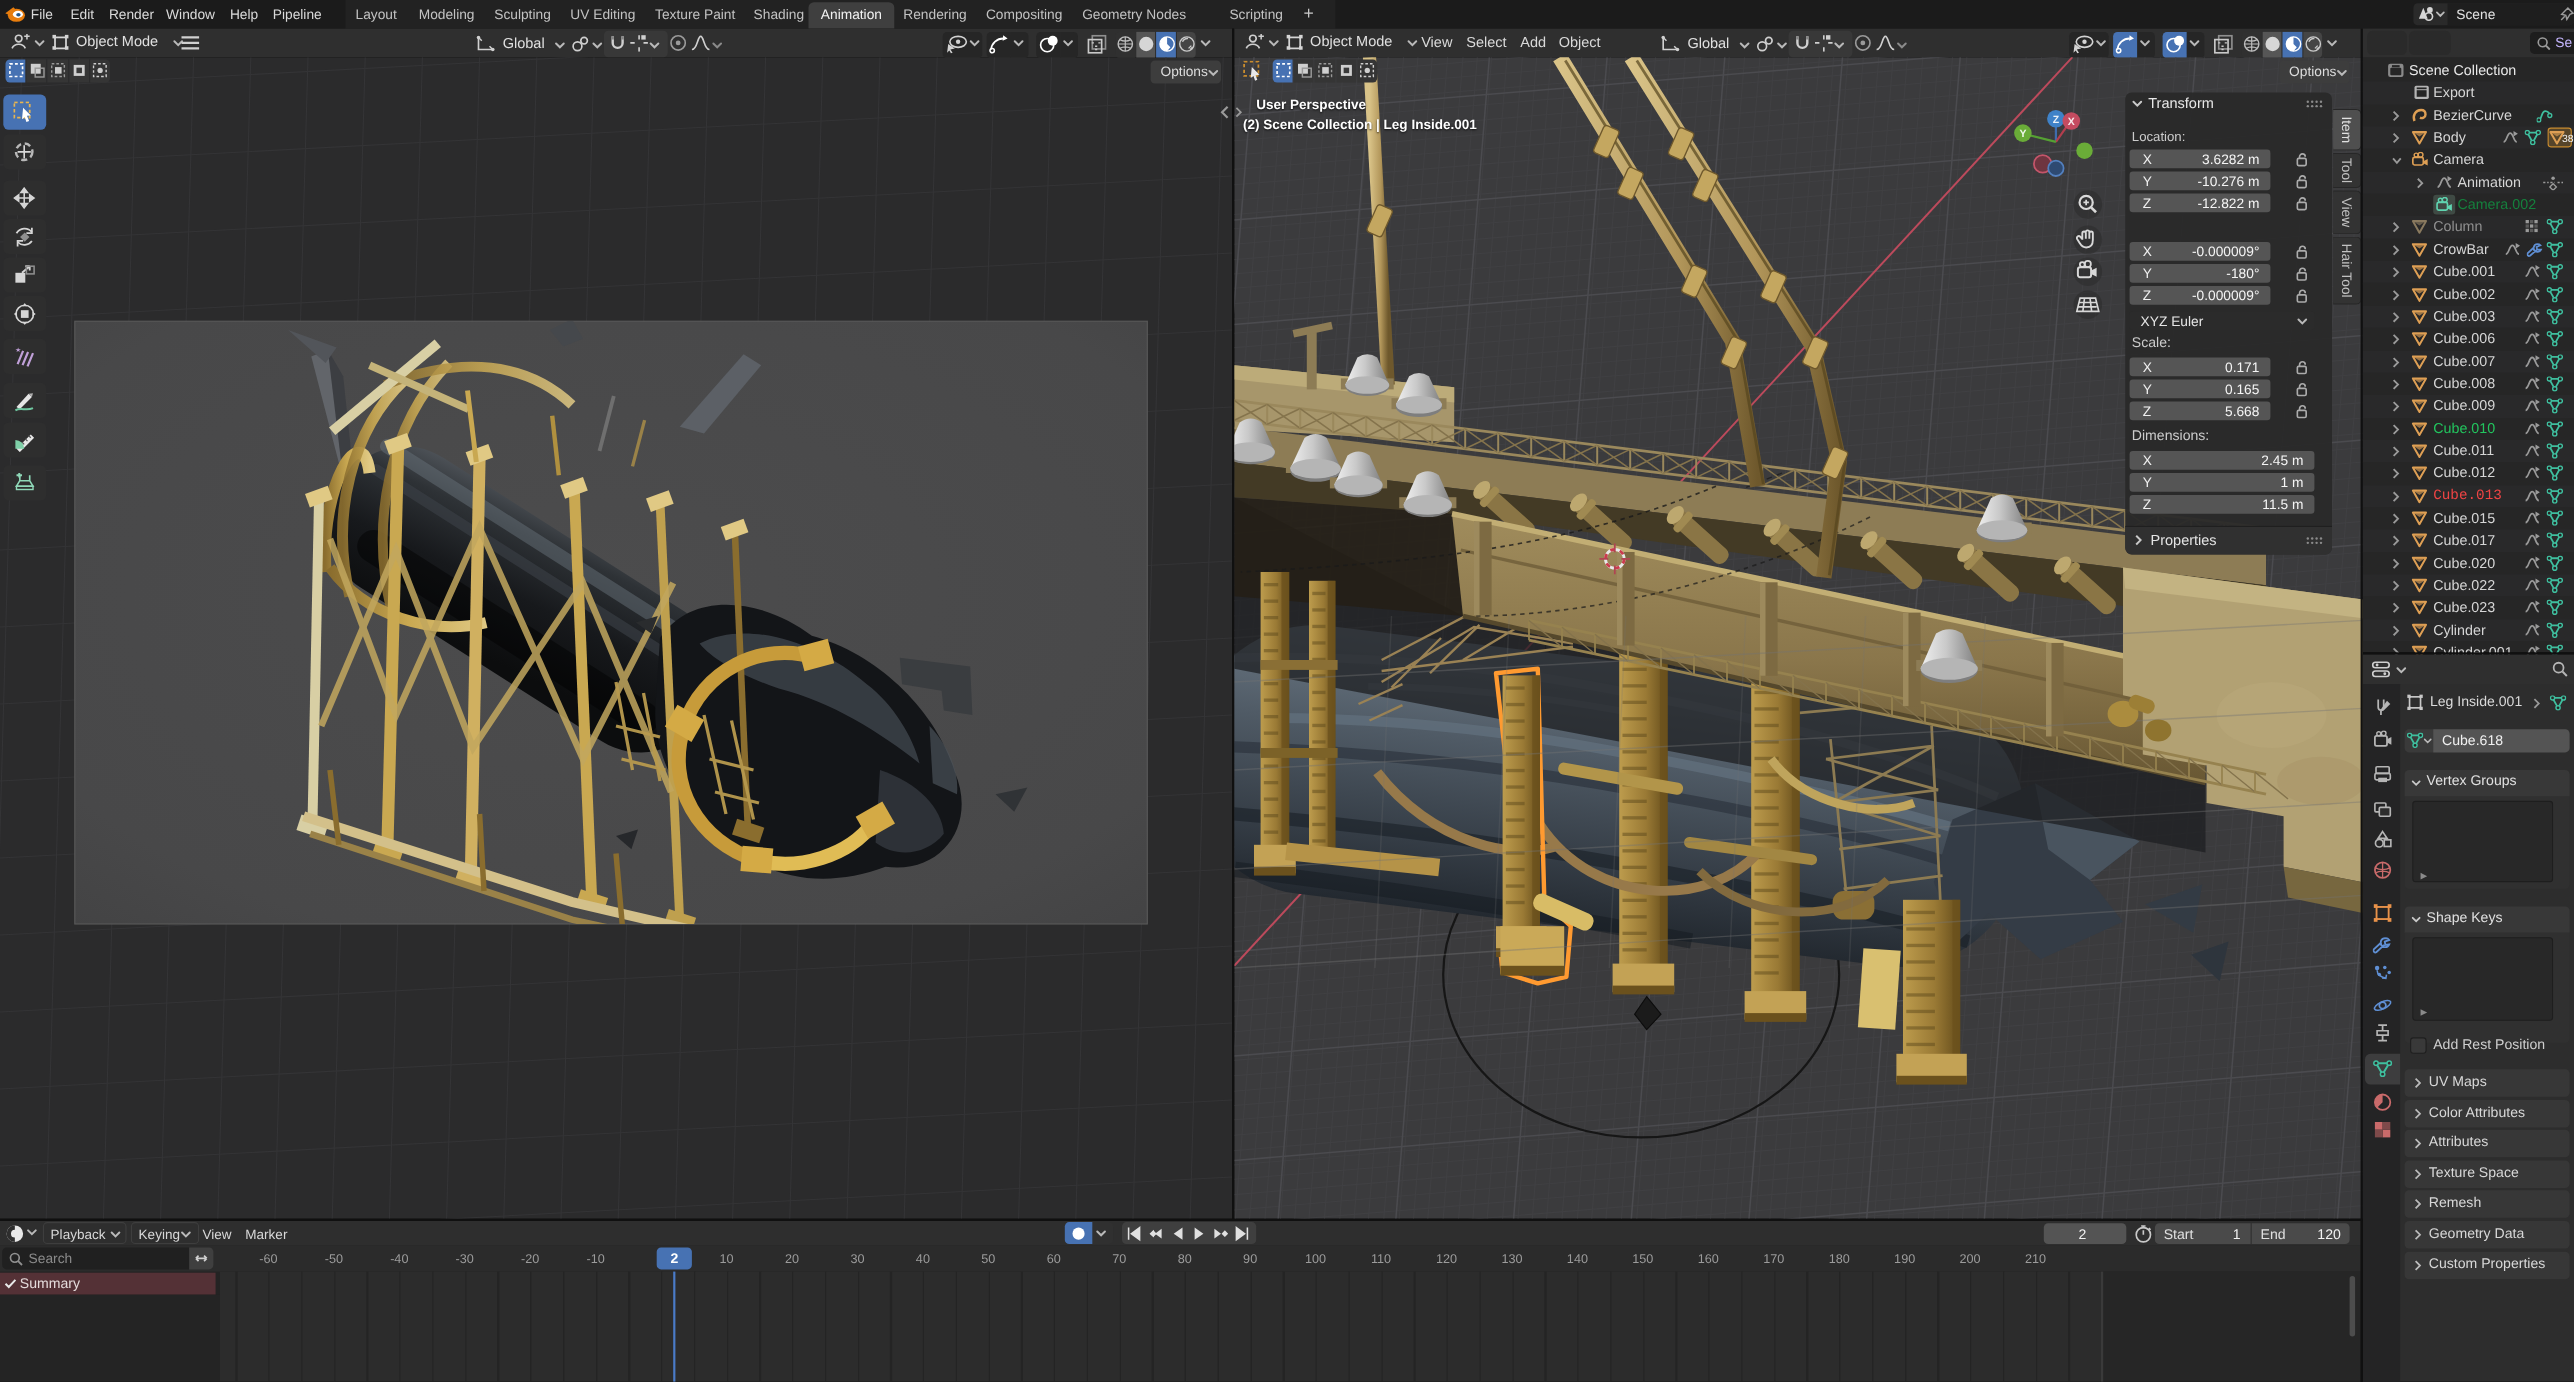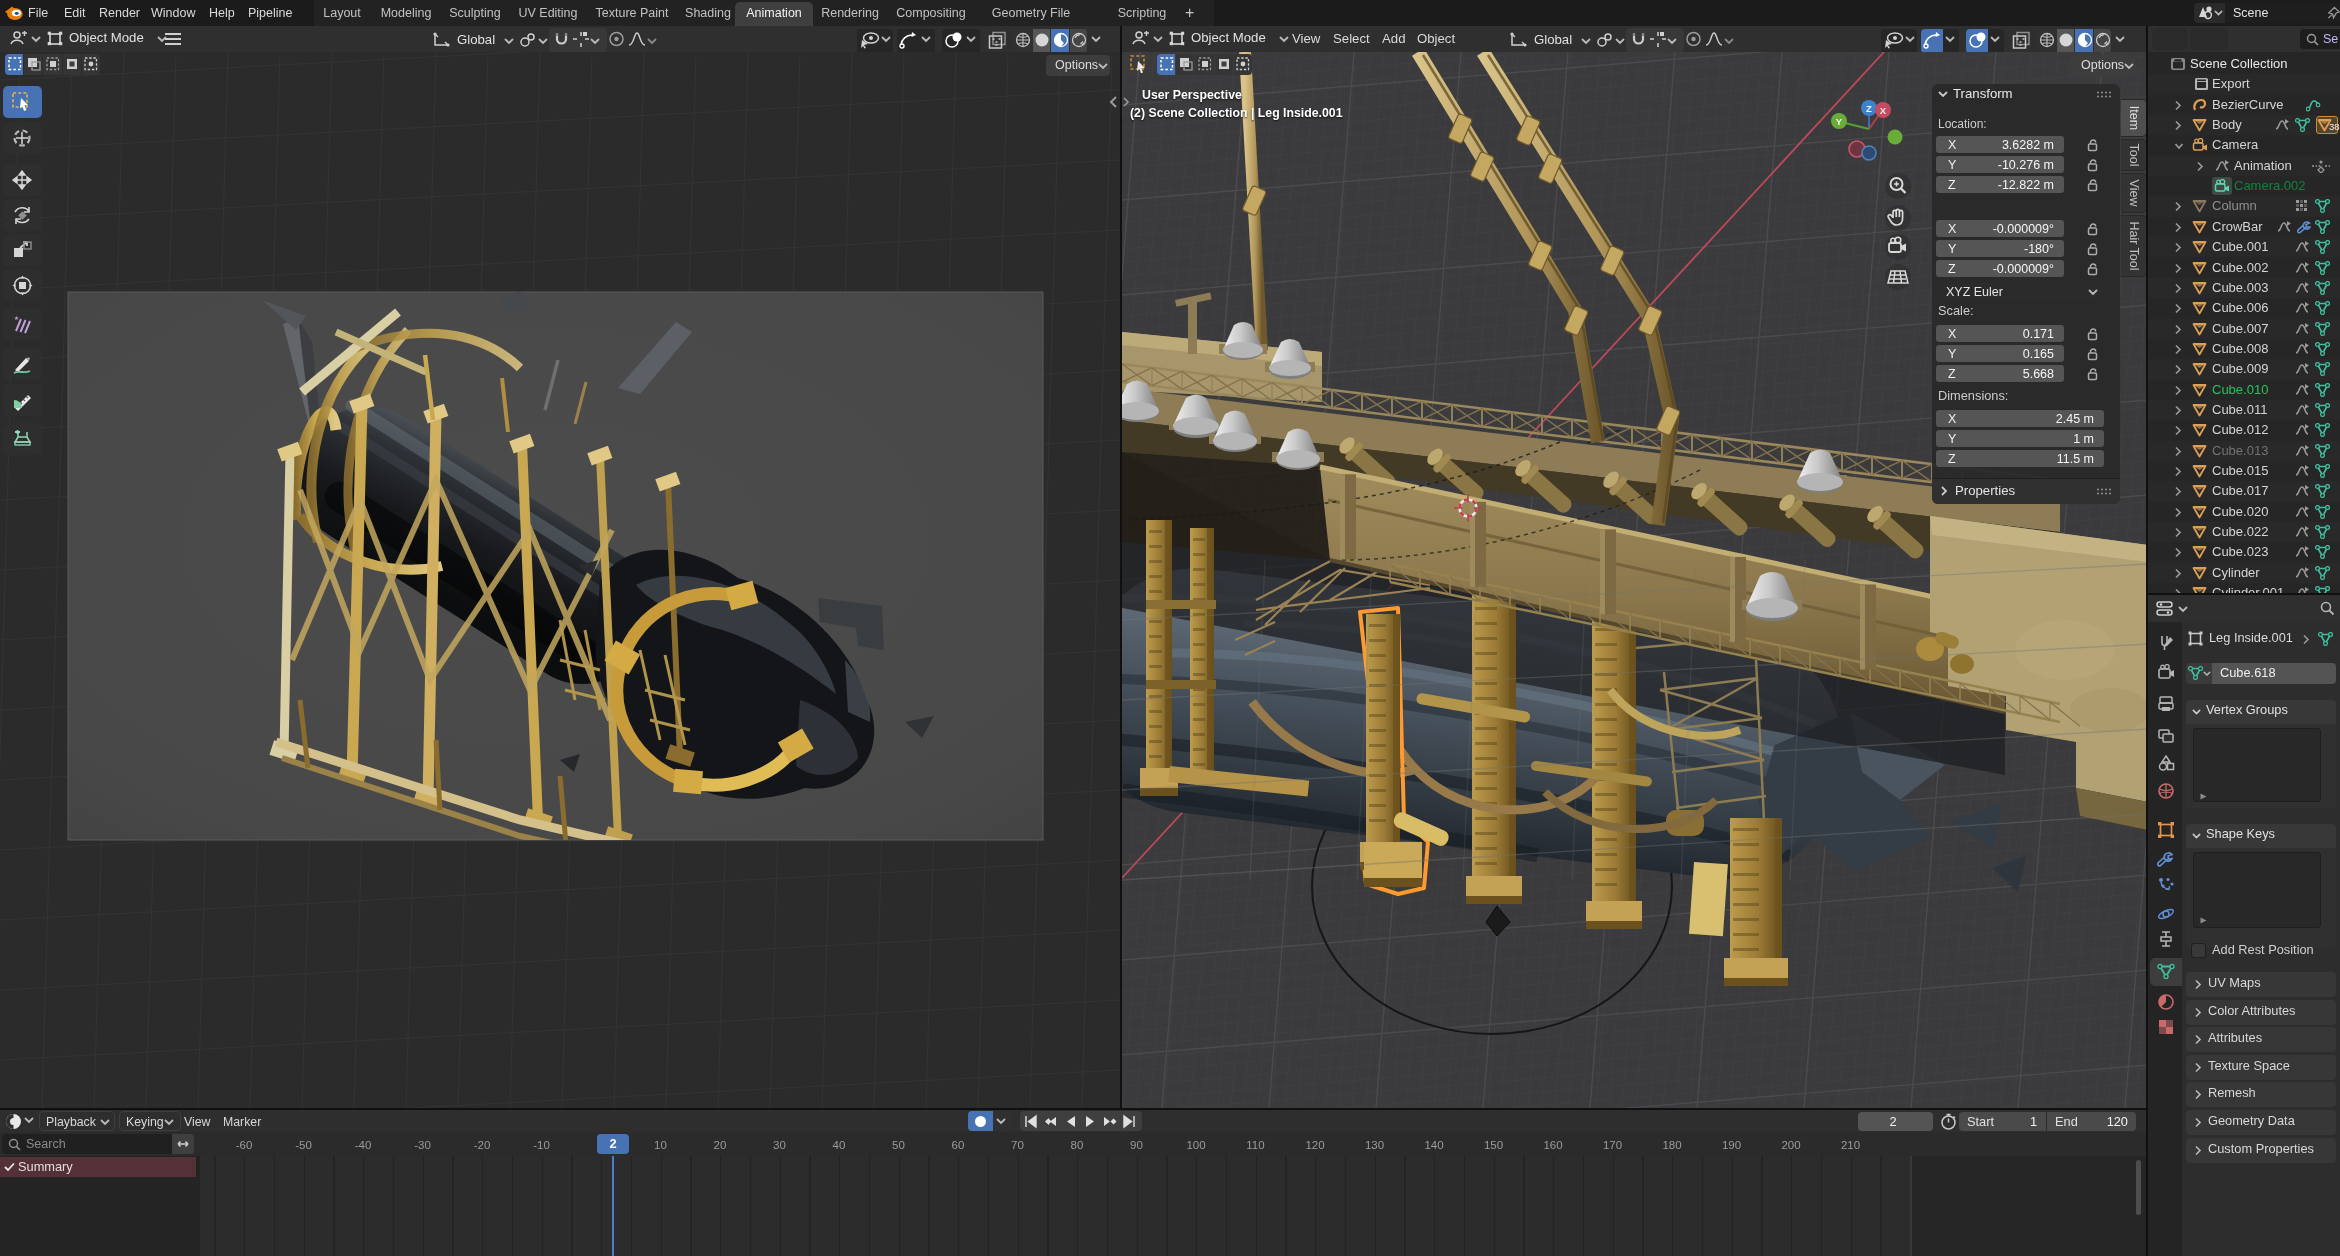--- a/index.html
+++ b/index.html
@@ -25,21 +25,21 @@
 <div class="txt" style="left:342px;top:7px;font-size:12.5px;color:#c2c2c2;font-weight:400;transform:translateX(-50%)">Layout</div>
 <div class="txt" style="left:406px;top:7px;font-size:12.5px;color:#c2c2c2;font-weight:400;transform:translateX(-50%)">Modeling</div>
 <div class="txt" style="left:475px;top:7px;font-size:12.5px;color:#c2c2c2;font-weight:400;transform:translateX(-50%)">Sculpting</div>
 <div class="txt" style="left:548px;top:7px;font-size:12.5px;color:#c2c2c2;font-weight:400;transform:translateX(-50%)">UV Editing</div>
 <div class="txt" style="left:632px;top:7px;font-size:12.5px;color:#c2c2c2;font-weight:400;transform:translateX(-50%)">Texture Paint</div>
 <div class="txt" style="left:708px;top:7px;font-size:12.5px;color:#c2c2c2;font-weight:400;transform:translateX(-50%)">Shading</div>
 <div class="abs" style="left:734.95px;top:2px;width:78.1px;height:24px;background:#3f3f3f;border-radius:5px 5px 0 0"></div>
 <div class="txt" style="left:774px;top:7px;font-size:12.5px;color:#f2f2f2;font-weight:400;transform:translateX(-50%)">Animation</div>
 <div class="txt" style="left:850px;top:7px;font-size:12.5px;color:#c2c2c2;font-weight:400;transform:translateX(-50%)">Rendering</div>
 <div class="txt" style="left:931px;top:7px;font-size:12.5px;color:#c2c2c2;font-weight:400;transform:translateX(-50%)">Compositing</div>
-<div class="txt" style="left:1031px;top:7px;font-size:12.5px;color:#c2c2c2;font-weight:400;transform:translateX(-50%)">Geometry File</div>
+<div class="txt" style="left:1031px;top:7px;font-size:12.5px;color:#c2c2c2;font-weight:400;transform:translateX(-50%)">Geometry Nodes</div>
 <div class="txt" style="left:1142px;top:7px;font-size:12.5px;color:#c2c2c2;font-weight:400;transform:translateX(-50%)">Scripting</div>
 <div class="txt" style="left:1185px;top:4.5px;font-size:16px;color:#c8c8c8;font-weight:400;">+</div>
 <div class="abs" style="left:2194px;top:3px;width:146px;height:20px;background:#2a2a2a;border-radius:4px"></div>
 <div class="abs" style="left:2225px;top:3px;width:115px;height:20px;background:#1e1e1e;border-radius:0 4px 4px 0"></div>
 <svg class="ic" style="left:2197px;top:5px" width="18" height="16" viewBox="0 0 18 16">
     <path d="M6 2 L10 12 H2 Z" fill="#d5d5d5"></path>
     <circle cx="12" cy="4" r="2.6" fill="#d5d5d5"></circle>
     <circle cx="11" cy="10" r="3.4" fill="none" stroke="#d5d5d5" stroke-width="1.5"></circle>
   </svg>
 <svg class="ic" style="left:2214px;top:10px" width="9.0" height="6.3" viewBox="0 0 10 7">
@@ -1768,21 +1768,21 @@
     <path d="M11 1 l4 2.5 -4 2.5 Z" fill="#9a9a9a"></path>
   </svg>
 <div class="abs" style="left:2148px;top:440.65000000000003px;width:192px;height:20.35px;background:#29292a"></div>
 <svg class="ic" style="left:2174px;top:445.65000000000003px" width="8" height="11" viewBox="0 0 8 11">
     <path d="M2 1.5 L6 5.5 L2 9.5" stroke="#999" stroke-width="1.7" fill="none"></path>
   </svg>
 <svg class="ic" style="left:2192px;top:443.65000000000003px" width="15" height="14" viewBox="0 0 15 14">
     <path d="M1.5 2 H13.5 L7.5 12.5 Z" fill="none" stroke="#de9f54" stroke-width="1.8" stroke-linejoin="round"></path>
     <path d="M1.5 2 H13.5 L7.5 6 Z" fill="#de9f54" opacity="0.65"></path>
   </svg>
-<div class="txt" style="left:2212px;top:443.65000000000003px;font-size:13px;color:#737373;font-weight:400;">Cube.013</div>
+<div class="txt" style="left:2212px;top:443.65000000000003px;font-size:13px;color:#ef4444;font-weight:400;font-family:Liberation Mono, monospace;">Cube.013</div>
 <svg class="ic" style="left:2315px;top:443.65000000000003px" width="15" height="14" viewBox="0 0 15 14">
     <path d="M2.5 2.5 H12.5 L7.5 11.5 Z" fill="none" stroke="#3fbf9f" stroke-width="1.6" stroke-linejoin="round"></path>
     <circle cx="2.5" cy="2.5" r="1.9" fill="#262626" stroke="#3fbf9f" stroke-width="1.3"></circle>
     <circle cx="12.5" cy="2.5" r="1.9" fill="#262626" stroke="#3fbf9f" stroke-width="1.3"></circle>
     <circle cx="7.5" cy="11.5" r="1.9" fill="#262626" stroke="#3fbf9f" stroke-width="1.3"></circle>
   </svg>
 <svg class="ic" style="left:2294px;top:443.65000000000003px" width="16" height="14" viewBox="0 0 16 14">
     <path d="M2 11 C5 11 5 3 8 3 C11 3 11 11 14 11" fill="none" stroke="#9a9a9a" stroke-width="1.6"></path>
     <path d="M11 1 l4 2.5 -4 2.5 Z" fill="#9a9a9a"></path>
   </svg>

